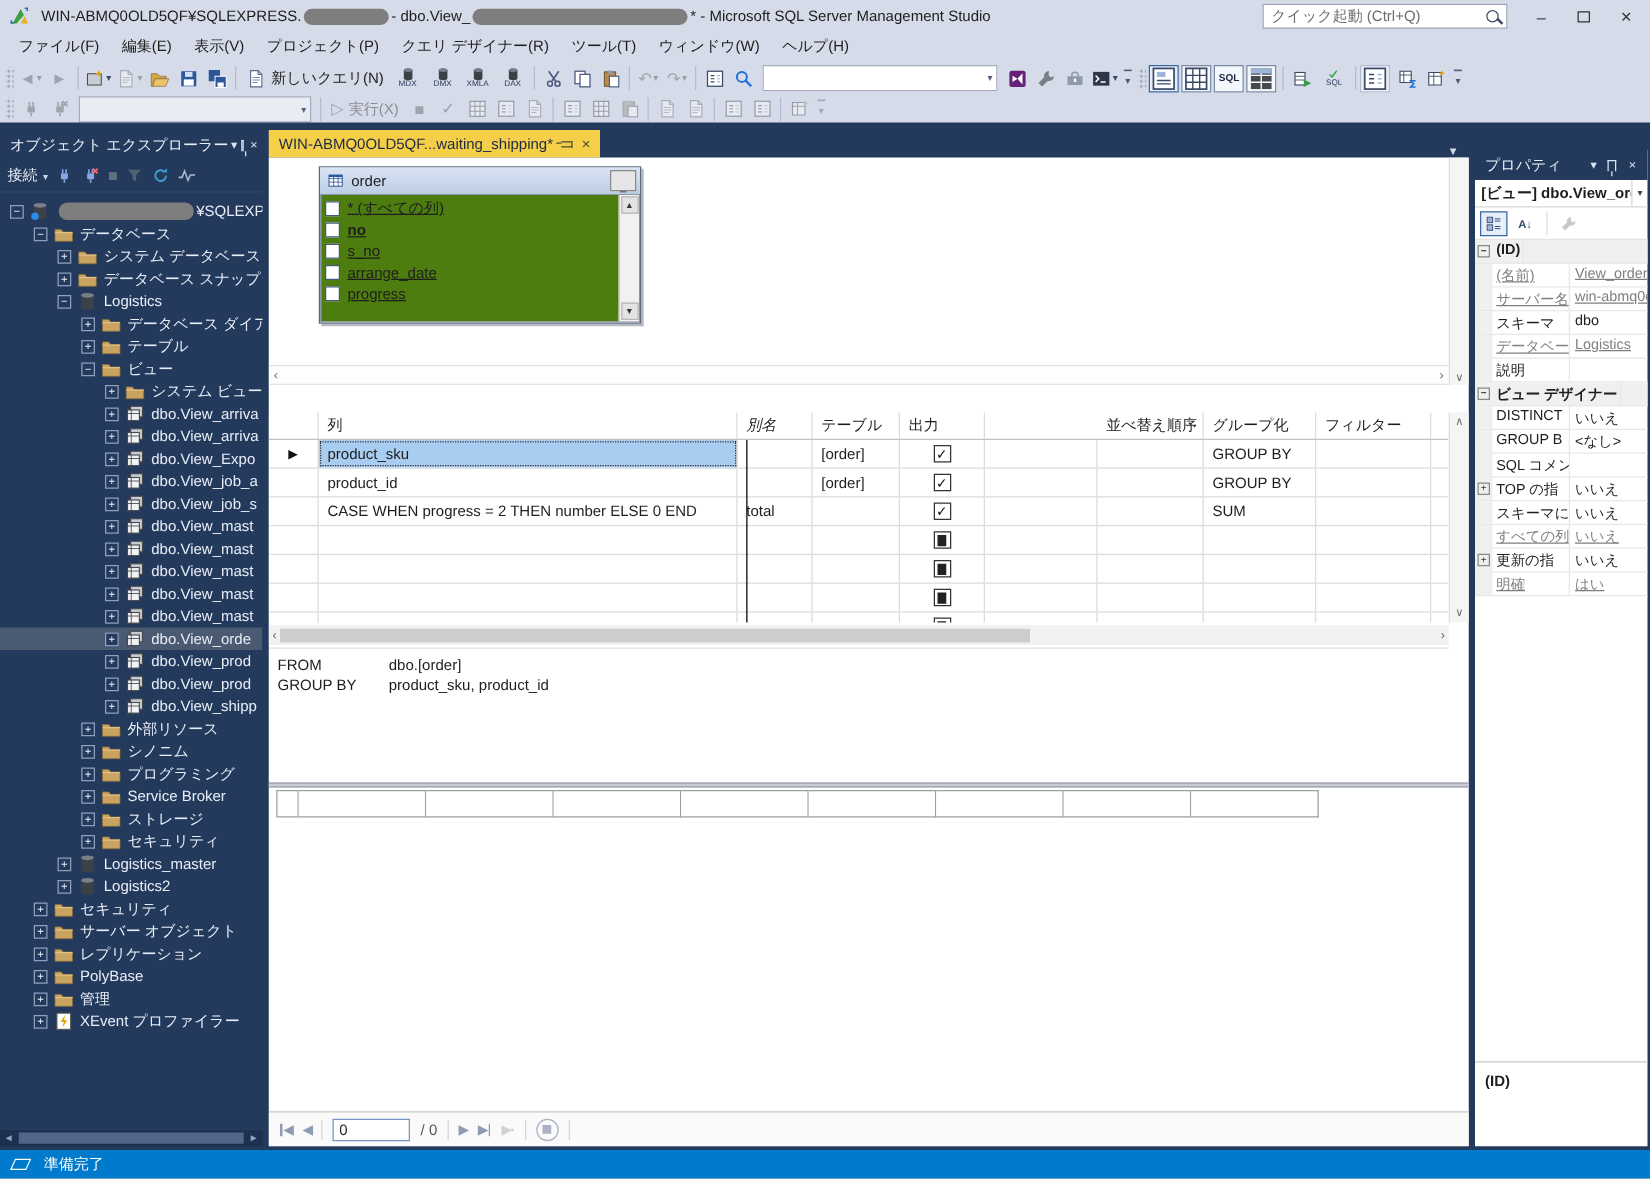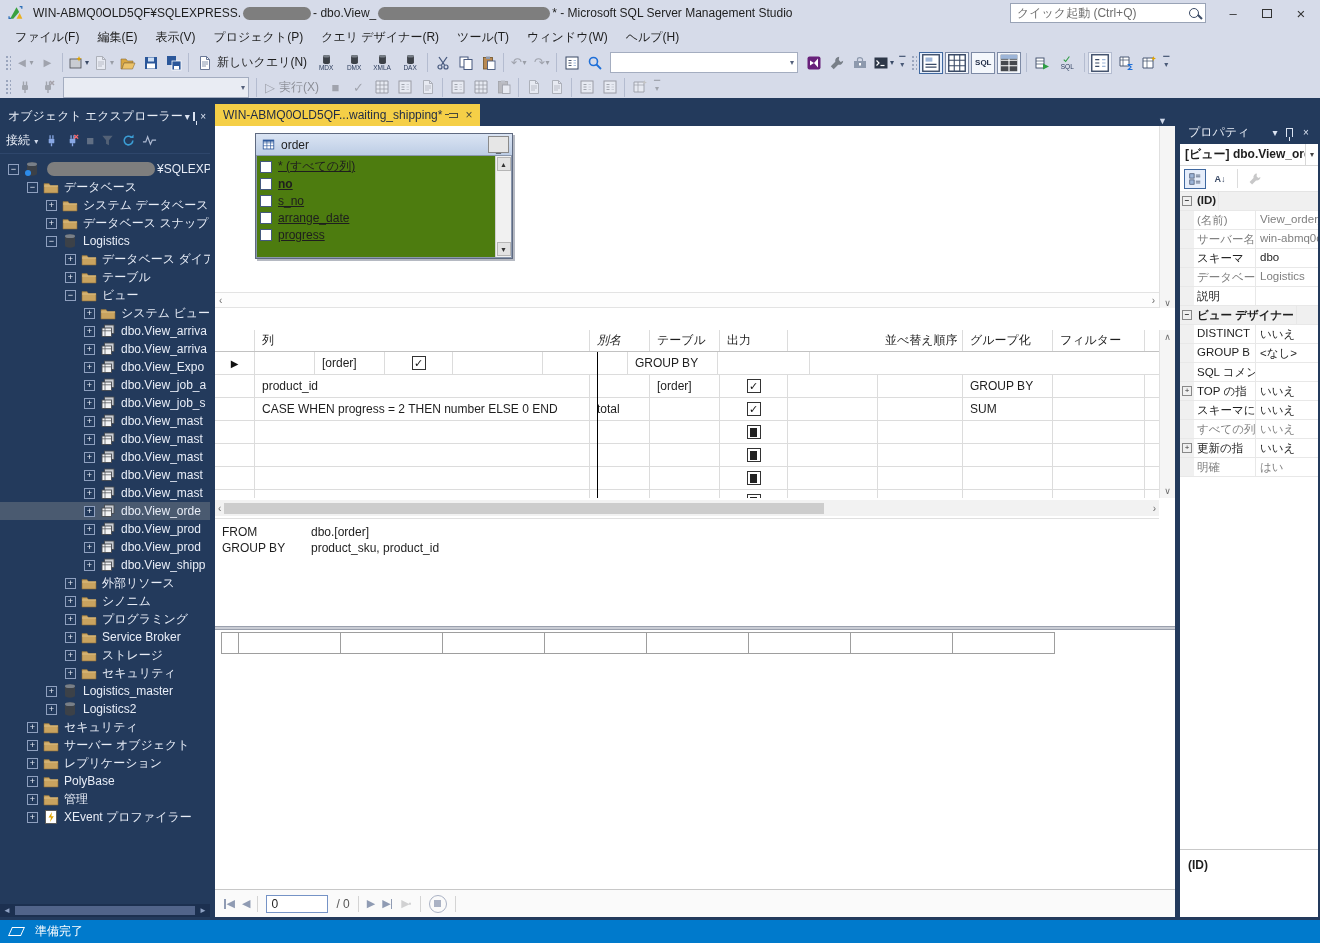--- a/index.html
+++ b/index.html
@@ -145,21 +145,21 @@
   .pbtn svg{width:14px;height:14px;}
   .azsort{font-size:9px;font-weight:bold;color:#3a4a66;}
   .pgrid{flex:none;}
   .prow{height:19px;display:flex;align-items:stretch;border-bottom:1px solid #e8e8e8;font-size:11.5px;}
   .pgut{width:14px;flex:none;background:#f0f0f0;display:flex;align-items:center;justify-content:center;}
   .pgut .exp{margin:0;border-color:#888;color:#333;background:#f0f0f0;width:10px;height:10px;font-size:8px;line-height:8px;}
   .prow.cat{background:#f0f0f0;font-weight:bold;}
   .prow.cat .plabel{width:auto;}
   .plabel{width:62px;flex:none;padding:2px 2px 0 3px;border-right:1px solid #e8e8e8;white-space:nowrap;overflow:hidden;}
   .pvalue{flex:1;padding:2px 0 0 4px;white-space:nowrap;overflow:hidden;}
-  .gray{color:#7f7f7f;}
+  .gray{color:#7f7f7f;text-decoration:underline;}
   .phelp{margin-top:auto;border-top:1px solid #c9c9c9;height:68px;padding:8px;font-weight:bold;}
 
   
   .statusbar{position:absolute;left:0;right:0;bottom:0;height:23px;background:#007acc;color:#fff;display:flex;align-items:center;padding-left:10px;gap:12px;}
   .para{width:13px;height:9px;border:1.6px solid #fff;transform:skewX(-24deg);}
 </style>
 </head>
 <body>
 
 <svg width="0" height="0" style="position:absolute">
@@ -1010,20 +1010,21 @@
               <div class="ccell" style="width: 68px; flex: 0 0 auto;">出力</div>
               <div class="ccell" style="width: 90px; flex: 0 0 auto; margin-top: 44px;">並べ替えの種類</div>
               <div class="ccell" style="width: 85px; flex: 0 0 auto;">並べ替え順序</div>
               <div class="ccell" style="width: 90px; flex: 0 0 auto;">グループ化</div>
               <div class="ccell" style="width: 92px; flex: 0 0 auto;">フィルター</div>
             </div>
             <div class="crow">
               <div class="ccell csel">
                 <span class="rowptr">▶</span>
               </div>
+              <div class="ccell cellsel" style="width: 335px; flex: 0 0 auto;">product_sku</div>
               <div class="ccell" style="width: 60px; flex: 0 0 auto;"></div>
               <div class="ccell" style="width: 70px; flex: 0 0 auto;">[order]</div>
               <div class="ccell outcell" style="width: 68px; flex: 0 0 auto;">
                 <span class="ckbox">✓</span>
               </div>
               <div class="ccell" style="width: 90px; flex: 0 0 auto;"></div>
               <div class="ccell" style="width: 85px; flex: 0 0 auto;"></div>
               <div class="ccell" style="width: 90px; flex: 0 0 auto;">GROUP BY</div>
               <div class="ccell" style="width: 92px; flex: 0 0 auto;"></div>
             </div>

